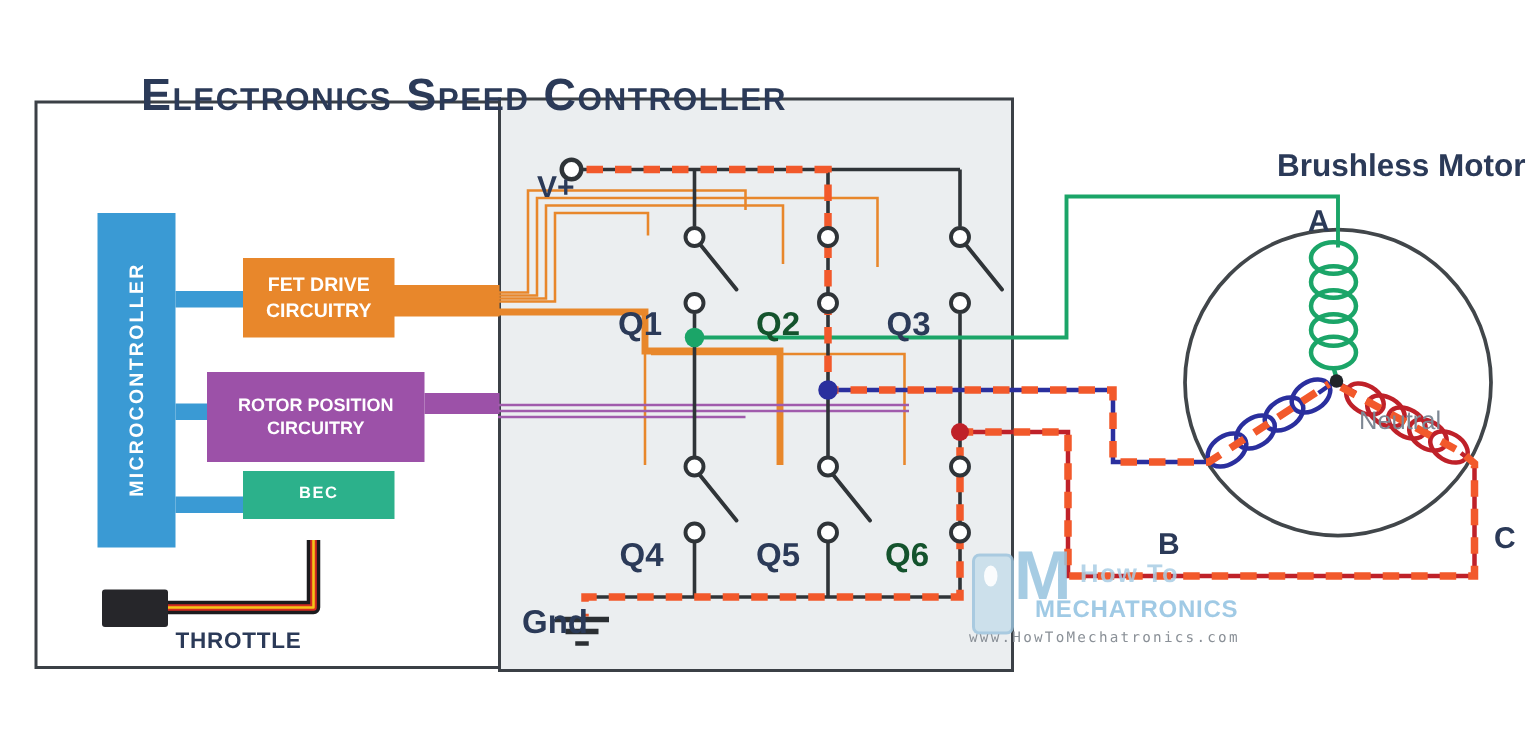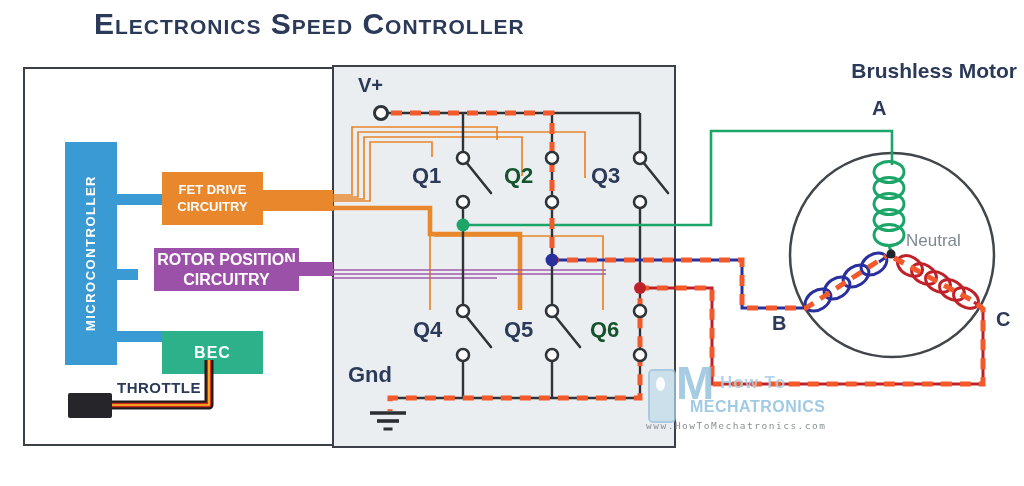--- a/index.html
+++ b/index.html
@@ -24,27 +24,27 @@
   .abs{position:absolute;}
   
   .outer-box{left:23px;top:67px;width:309px;height:375px;border:2.5px solid #3b4046;background:#ffffff;z-index:1;}
   .bridge-box{left:332px;top:65px;width:340px;height:379px;border:2.5px solid #3b4046;background:#ebeef0;z-index:1;}
   
   .comp{z-index:2;display:flex;align-items:center;justify-content:center;flex-direction:column;
         color:#fff;font-weight:bold;text-align:right;line-height:1.25;}
   .micro{left:65px;top:142px;width:52px;height:223px;background:var(--micro-blue);}
   .micro span{writing-mode:vertical-rl;transform:rotate(180deg);font-size:13px;letter-spacing:1.5px;font-weight:bold;}
   .fet{left:162px;top:172px;width:101px;height:53px;background:var(--wire-orange);font-size:13px;}
-  .rotor{left:154px;top:248px;width:145px;height:43px;background:var(--rotor-purple);font-size:16px;}
-  .bec{left:162px;top:331px;width:101px;height:43px;background:var(--bec-teal);font-size:16px;letter-spacing:1px;}
+  .rotor{left:138px;top:248px;width:145px;height:60px;background:var(--rotor-purple);font-size:12px;}
+  .bec{left:162px;top:314px;width:101px;height:32px;background:var(--bec-teal);font-size:11px;letter-spacing:1px;}
   .throttle-conn{left:68px;top:393px;width:44px;height:25px;background:#26262a;border-radius:2px;z-index:2;}
   
   svg.wires{left:0;top:0;z-index:3;}
   
-  .lbl{z-index:4;color:var(--navy);font-weight:bold;white-space:nowrap;}
+  .lbl{z-index:4;color:var(--navy);font-weight:bold;white-space:nowrap;margin-top:40px;}
   .title{left:94px;top:7px;width:400px;text-align:center;font-size:30px;font-variant:small-caps;letter-spacing:1px;}
   .caption{left:193px;top:453px;width:300px;text-align:center;font-size:19px;color:var(--gray-text);font-weight:normal;letter-spacing:2px;}
   .motor-title{left:767px;top:59px;width:250px;text-align:right;font-size:21px;}
   .q{font-size:22px;}
   .q.active{color:#14532d;}
   .vplus{left:358px;top:74px;font-size:20px;}
   .gnd{left:348px;top:362px;font-size:22px;}
   .phase{font-size:20px;}
   .neutral{left:906px;top:231px;font-size:17px;color:var(--neutral-gray);font-weight:normal;}
   .throttle-lbl{left:117px;top:379px;font-size:15px;letter-spacing:0.5px;}

